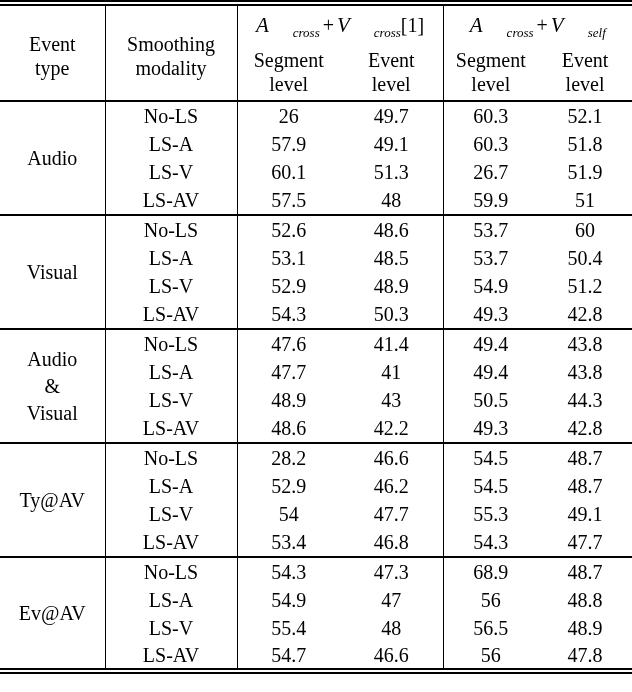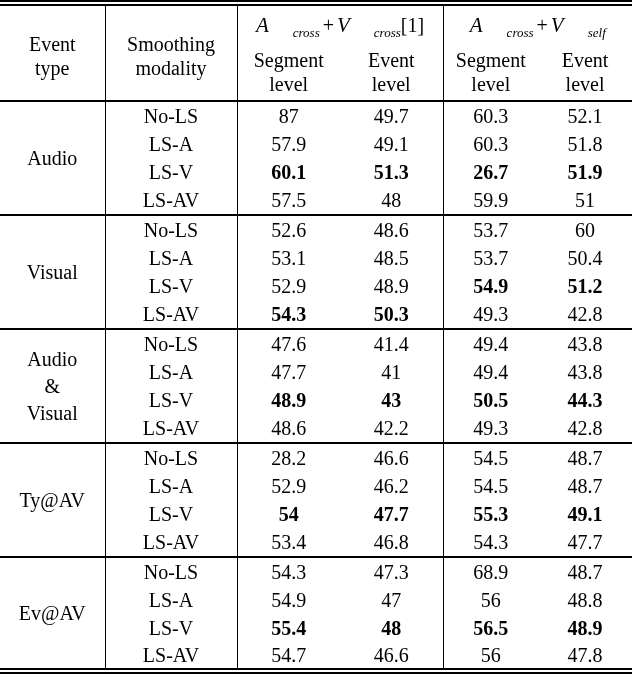--- a/index.html
+++ b/index.html
@@ -31,21 +31,21 @@
   tr.header-groups th { height: 40px; padding-top: 5px; }
   tr.header-levels th { height: 58px; padding-bottom: 0; }
   thead th { font-size: 20px; line-height: 1.2; }
 
   .mi  { font-style: italic; font-size: 21px; }
   sub.msub { font-style: italic; font-size: 13px; padding-left: 24px; }
   .op  { font-size: 20px; margin: 0 3px; }
   .cite { font-size: 20px; }
 
   tbody td { font-size: 20px; height: 28.5px; line-height: 1.1; }
-  td.bold { font-weight: bold; }
+  td.bold { font-weight: normal; }
   td.event-type { line-height: 1.35; }
 </style>
 </head>
 <body>
 
 <div class="page">
   <table class="results">
     <colgroup>
       <col style="width:105px">
       <col style="width:132px">
@@ -87,21 +87,21 @@
         <th>
           <span>Event</span><br>
           <span>level</span>
         </th>
       </tr>
     </thead>
     <tbody>
         <tr class="group-start">
           <td rowspan="4" class="event-type">Audio</td>
           <td class="vline">No-LS</td>
-          <td class="vline">87</td>
+          <td class="vline">26</td>
           <td>49.7</td>
           <td class="vline">60.3</td>
           <td>52.1</td>
         </tr>
         <tr>
           <td class="vline">LS-A</td>
           <td class="vline">57.9</td>
           <td>49.1</td>
           <td class="vline">60.3</td>
           <td>51.8</td>

